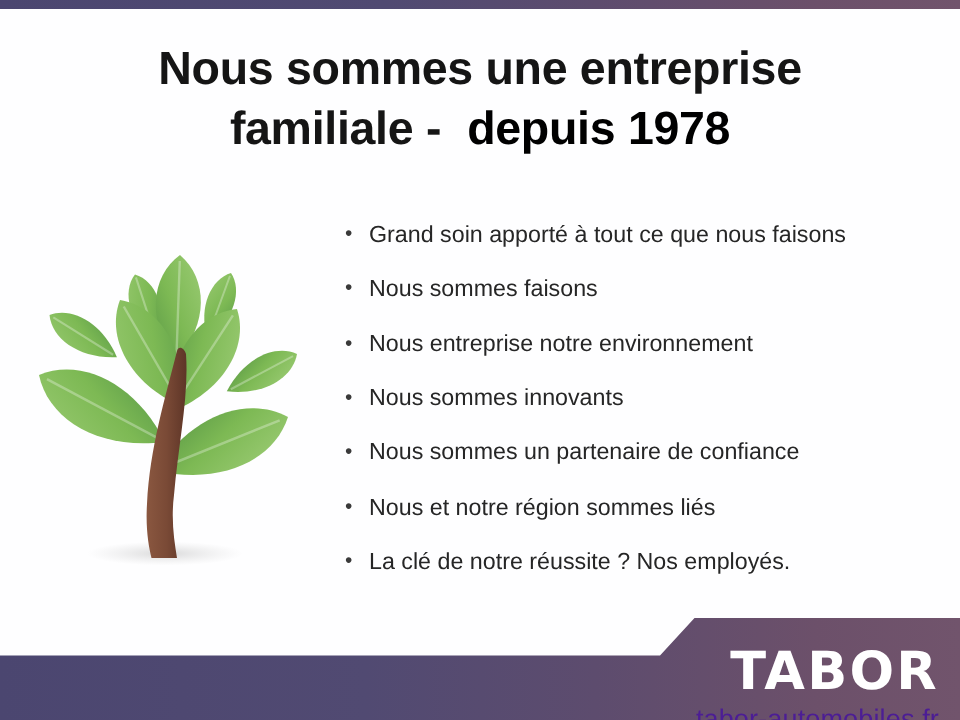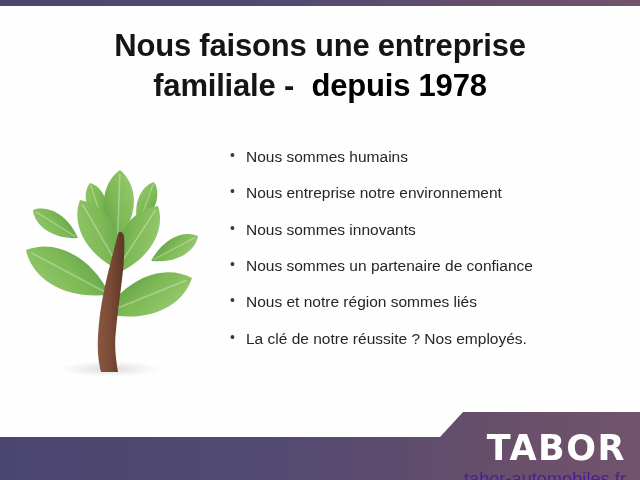--- a/index.html
+++ b/index.html
@@ -128,21 +128,21 @@
   }
 </style>
 </head>
 <body>
 
 <div class="slide">
 
   <div class="top-bar"></div>
 
   <div class="headline">
-    <span>Nous faisons une entreprise</span>
+    <span>Nous sommes une entreprise</span>
     <span class="line2">
       <span>familiale - </span><span class="gap"></span><span class="accent">depuis 1978</span>
     </span>
   </div>
 
   <div class="tree-wrap">
     <svg width="210" height="252" viewBox="0 0 210 252" xmlns="http://www.w3.org/2000/svg">
       <defs>
         <linearGradient id="lg1" x1="0" y1="0" x2="1" y2="1">
           <stop offset="0%" stop-color="#94c76c"></stop>
@@ -216,21 +216,22 @@
       </g>
 
       <path d="M108,96 C100,128 90,160 88,198 C87,214 89,226 91,234
                L108,234
                C106,222 104,208 106,192 C109,158 116,126 114,98
                C113,94 109,92 108,96 Z" fill="url(#trunkg)"></path>
     </svg>
   </div>
 
   <ul class="bullets">
-    <li>Nous sommes humains</li>
+    <li>Grand soin apporté à tout ce que nous faisons</li>
+    <li>Nous sommes faisons</li>
     <li>Nous entreprise notre environnement</li>
     <li>Nous sommes innovants</li>
     <li>Nous sommes un partenaire de confiance</li>
     <li>Nous et notre région sommes liés</li>
     <li>La clé de notre réussite ? Nos employés.</li>
   </ul>
 
   <div class="footer">
     <svg class="shape" width="640" height="70" viewBox="0 0 640 70" preserveAspectRatio="none" xmlns="http://www.w3.org/2000/svg">
       <defs>

